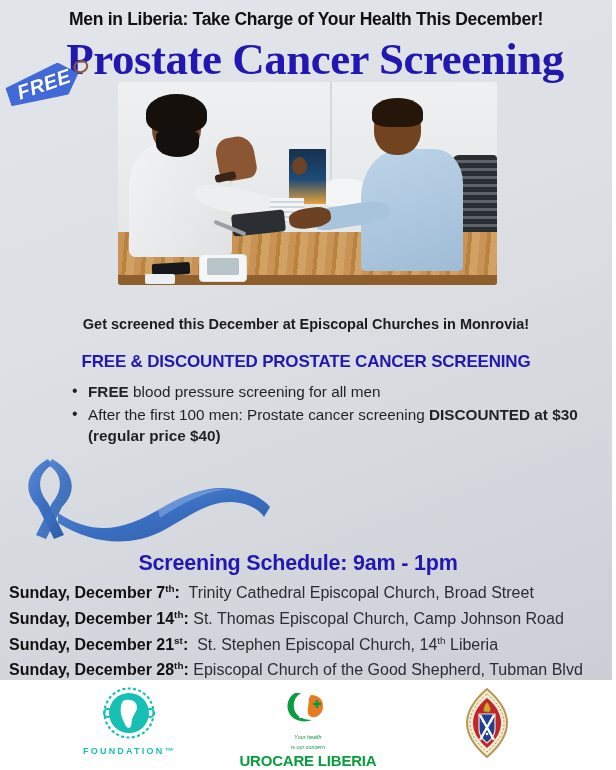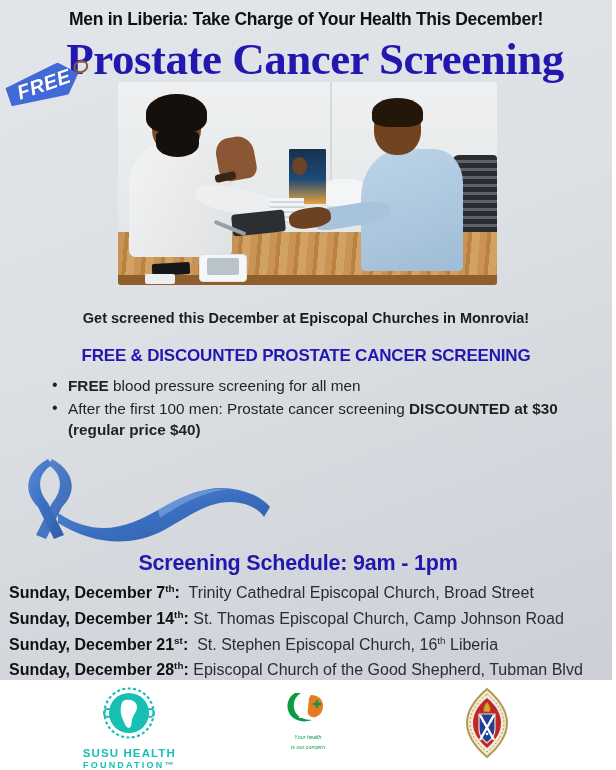--- a/index.html
+++ b/index.html
@@ -222,21 +222,21 @@
     background:repeating-linear-gradient(180deg,#2a2d31 0px,#2a2d31 5px,#5d6469 5px,#5d6469 8px);
     border-radius:7px 4px 4px 7px;
   }
 
   
   .subhead {
     text-align: center;
     font-size: 14.5px;
     font-weight: bold;
     color: #1c1c1c;
-    margin-top: 10px;
+    margin-top: 16px;
     white-space: nowrap;
   }
   .sponsor {
     text-align: center;
     font-size: 11.2px;
     font-weight: bold;
     color: #1c1c1c;
     margin-top: 5px;
     white-space: nowrap;
   }
@@ -246,21 +246,21 @@
     font-weight: bold;
     color: #2218b0;
     margin-top: 20px;
     letter-spacing: -0.2px;
     white-space: nowrap;
   }
 
   
   .bullets {
     margin: 9px 0 0 0;
-    padding-left: 52px;
+    padding-left: 72px;
     list-style: none;
   }
   .bullets li {
     position: relative;
     font-size: 15.3px;
     color: #1f2124;
     line-height: 1.42;
     padding-left: 16px;
     margin-bottom: 1px;
     max-width: 520px;
@@ -439,51 +439,51 @@
   <div class="sched-head">Screening Schedule: 9am - 1pm</div>
 
   <div class="sched-list">
     <div class="sched-row">
       <span class="day">Sunday, December 7</span><sup class="day">th</sup><span class="day">:</span>&nbsp; <span class="loc">Trinity Cathedral Episcopal Church, Broad Street</span>
     </div>
     <div class="sched-row">
       <span class="day">Sunday, December 14</span><sup class="day">th</sup><span class="day">:</span> <span class="loc">St. Thomas Episcopal Church, Camp Johnson Road</span>
     </div>
     <div class="sched-row">
-      <span class="day">Sunday, December 21</span><sup class="day">st</sup><span class="day">:</span>&nbsp; <span class="loc">St. Stephen Episcopal Church, 16</span><sup class="loc">th</sup><span class="loc"> Liberia</span>
+      <span class="day">Sunday, December 21</span><sup class="day">st</sup><span class="day">:</span>&nbsp; <span class="loc">St. Stephen Episcopal Church, 14</span><sup class="loc">th</sup><span class="loc"> Liberia</span>
     </div>
     <div class="sched-row">
       <span class="day">Sunday, December 28</span><sup class="day">th</sup><span class="day">:</span> <span class="loc">Episcopal Church of the Good Shepherd, Tubman Blvd</span>
     </div>
   </div>
 
   <div class="footer">
 
     <div class="logo">
       <svg width="56" height="54" viewBox="0 0 56 54">
         <circle cx="28" cy="26" r="20" fill="#17bfb4"></circle>
         <circle cx="28" cy="26" r="24.5" fill="none" stroke="#17bfb4" stroke-width="2.2" stroke-dasharray="3 2.4"></circle>
         <circle cx="7" cy="26" r="4" fill="none" stroke="#17bfb4" stroke-width="2"></circle>
         <circle cx="49" cy="26" r="4" fill="none" stroke="#17bfb4" stroke-width="2"></circle>
         <path d="M25 13 C31 12 36 15 36 20 C36 25 32 28 31 33 C30 37 31 40 28 41 C25 41 24 37 22 33 C20 29 19 24 20 19 C21 15 22 13 25 13 Z" fill="#ffffff"></path>
       </svg>
-      <div class="susu-name">SUSU HEALTH</div>
       <div class="susu-sub">FOUNDATION™</div>
     </div>
 
     <div class="logo">
       <svg width="54" height="40" viewBox="0 0 54 40">
         <path d="M14 6 C4 12 4 26 14 32 C19 35 26 35 31 33 C22 33 14 29 13 21 C12 14 15 9 20 6 Z" fill="#0a9d3f"></path>
         <path d="M30 8 C38 8 42 13 42 19 C42 26 37 31 31 30 C27 29 26 25 27 21 C28 16 27 11 30 8 Z" fill="#e87a22"></path>
         <path d="M22 16 L22 30 M18 30 L26 30 M22 19 L27 15" stroke="#ffffff" stroke-width="2" fill="none"></path>
         <circle cx="22" cy="13" r="2.6" fill="#ffffff"></circle>
         <path d="M36 13 L36 21 M32 17 L40 17" stroke="#0a9d3f" stroke-width="2.4"></path>
       </svg>
       <div class="uro-tag">Your health</div>
       <div class="uro-tag">is our concern</div>
+      <div class="uro-name">UROCARE LIBERIA</div>
     </div>
 
     <div class="logo">
       <svg width="52" height="72" viewBox="0 0 52 72">
         <path d="M26 2 C40 14 46 26 46 36 C46 46 40 58 26 70 C12 58 6 46 6 36 C6 26 12 14 26 2 Z" fill="#f2ead2" stroke="#b39a53" stroke-width="2"></path>
         <path d="M26 7 C38 17 43 27 43 36 C43 45 38 55 26 65 C14 55 9 45 9 36 C9 27 14 17 26 7 Z" fill="none" stroke="#b39a53" stroke-width="1" stroke-dasharray="2 2"></path>
         <path d="M26 11 C36 19 40 28 40 36 C40 44 36 52 26 61 C16 52 12 44 12 36 C12 28 16 19 26 11 Z" fill="#c0252c"></path>
         <path d="M26 15 C23 18 22 22 23 25 L29 25 C30 22 29 18 26 15 Z" fill="#d9a52b" stroke="#8a6a17" stroke-width="0.8"></path>
         <path d="M18 27 L34 27 L34 42 C34 49 30 53 26 56 C22 53 18 49 18 42 Z" fill="#1f3f96" stroke="#e8e2cf" stroke-width="1.2"></path>
         <path d="M19 28 L33 53 M33 28 L19 53" stroke="#ffffff" stroke-width="2.4"></path>

